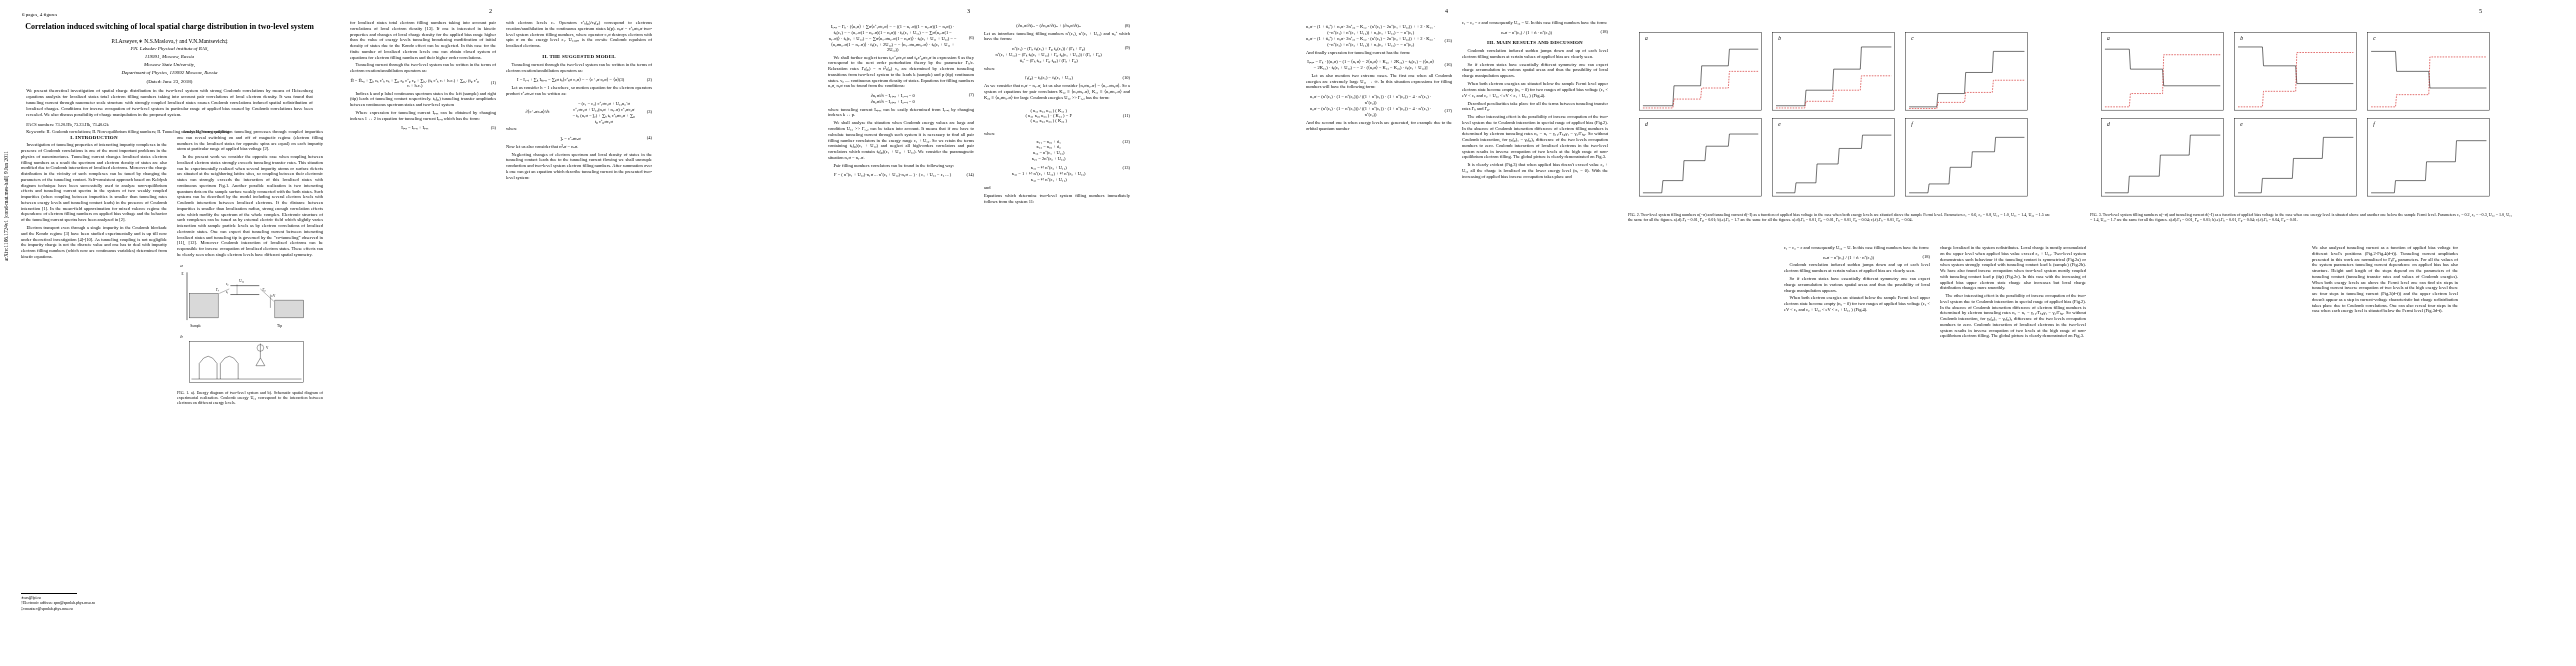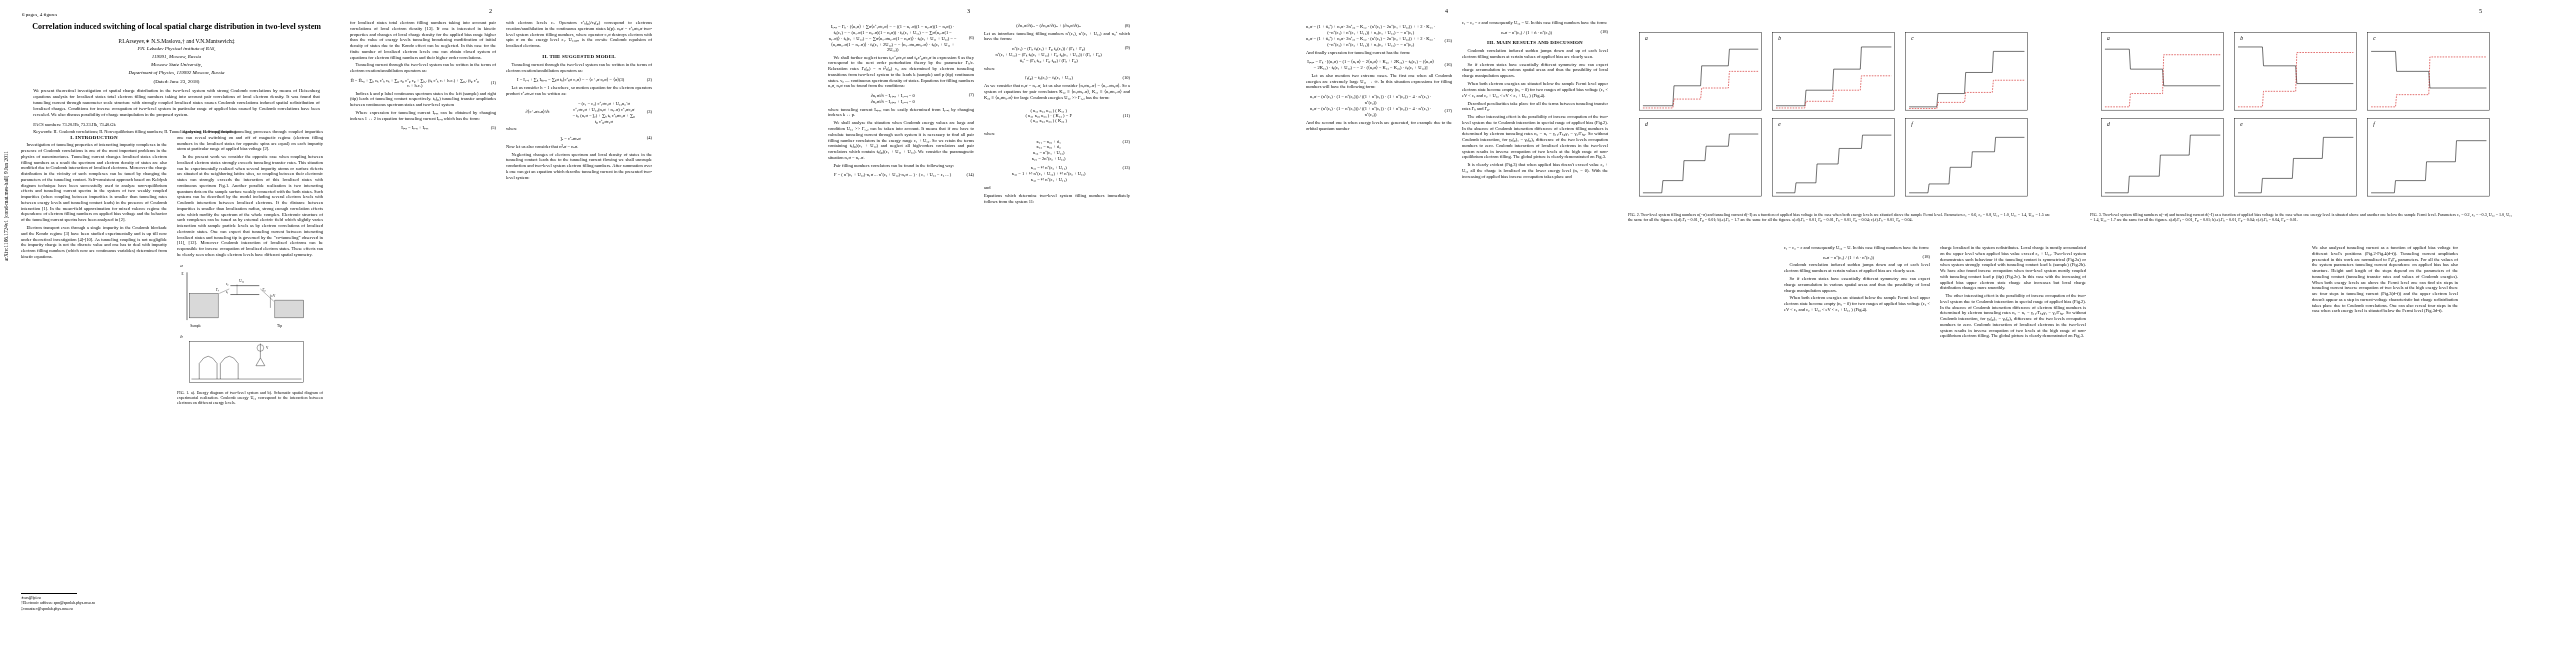--- a/index.html
+++ b/index.html
@@ -33,21 +33,21 @@
 <body>
 
 <div id="page">
 
   <div class="arxiv">arXiv:1106.1724v1  [cond-mat.mes-hall]  9 Jun 2011</div>
 
   <div class="col" style="left:22px;width:139px;padding:12.2px 0 0 0;">
     <div class="hdr-note">6 pages, 4 figures</div>
   </div>
 
-  <div class="col" style="left:21px;width:311px;padding:22px 0 14px 0;">
+  <div class="col" style="left:14px;width:311px;padding:22px 0 14px 0;">
     <div class="title">Correlation induced switching of local spatial charge distribution in two-level system</div>
     <div class="authors">P.I.Arseyev,∗ N.S.Maslova,† and V.N.Mantsevich‡</div>
     <div class="affil">P.N. Lebedev Physical institute of RAS,</div>
     <div class="affil">119991, Moscow, Russia</div>
     <div class="affil">Moscow State University,</div>
     <div class="affil">Department of Physics, 119992 Moscow, Russia</div>
     <div class="date">(Dated: June 23, 2018)</div>
     <div class="abstract">We present theoretical investigation of spatial charge distribution in the two-level system with strong Coulomb correlations by means of Heisenberg equations analysis for localized states total electron filling numbers taking into account pair correlations of local electron density. It was found that tunneling current through nanometer scale structure with strongly coupled localized states causes Coulomb correlations induced spatial redistribution of localized charges. Conditions for inverse occupation of two-level system in particular range of applied bias caused by Coulomb correlations have been revealed. We also discuss possibility of charge manipulation in the proposed system.</div>
     <div class="pacs">PACS numbers: 73.20.Hb, 73.23.Hk, 73.40.Gk</div>
     <div class="kw">Keywords: II. Coulomb correlations; II. Non-equilibrium filling numbers; II. Tunneling current; II. Strong coupling</div>

